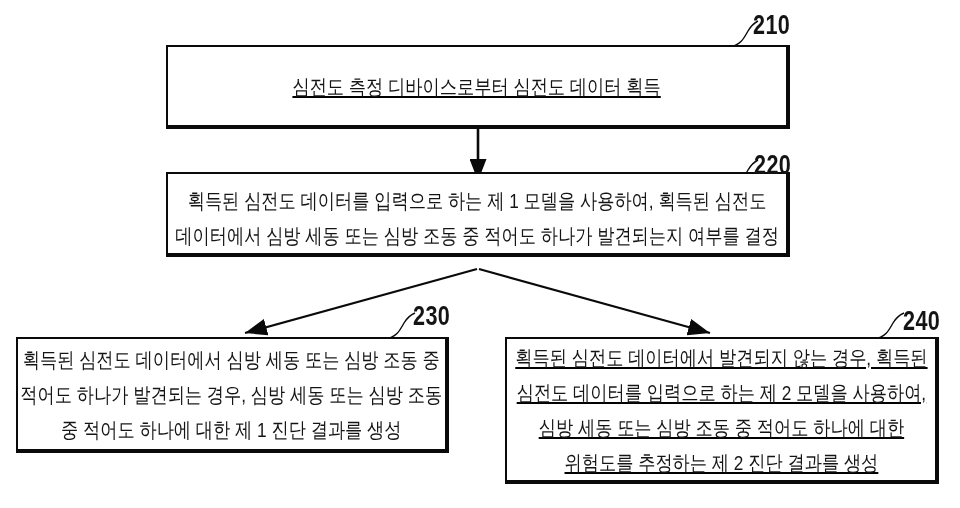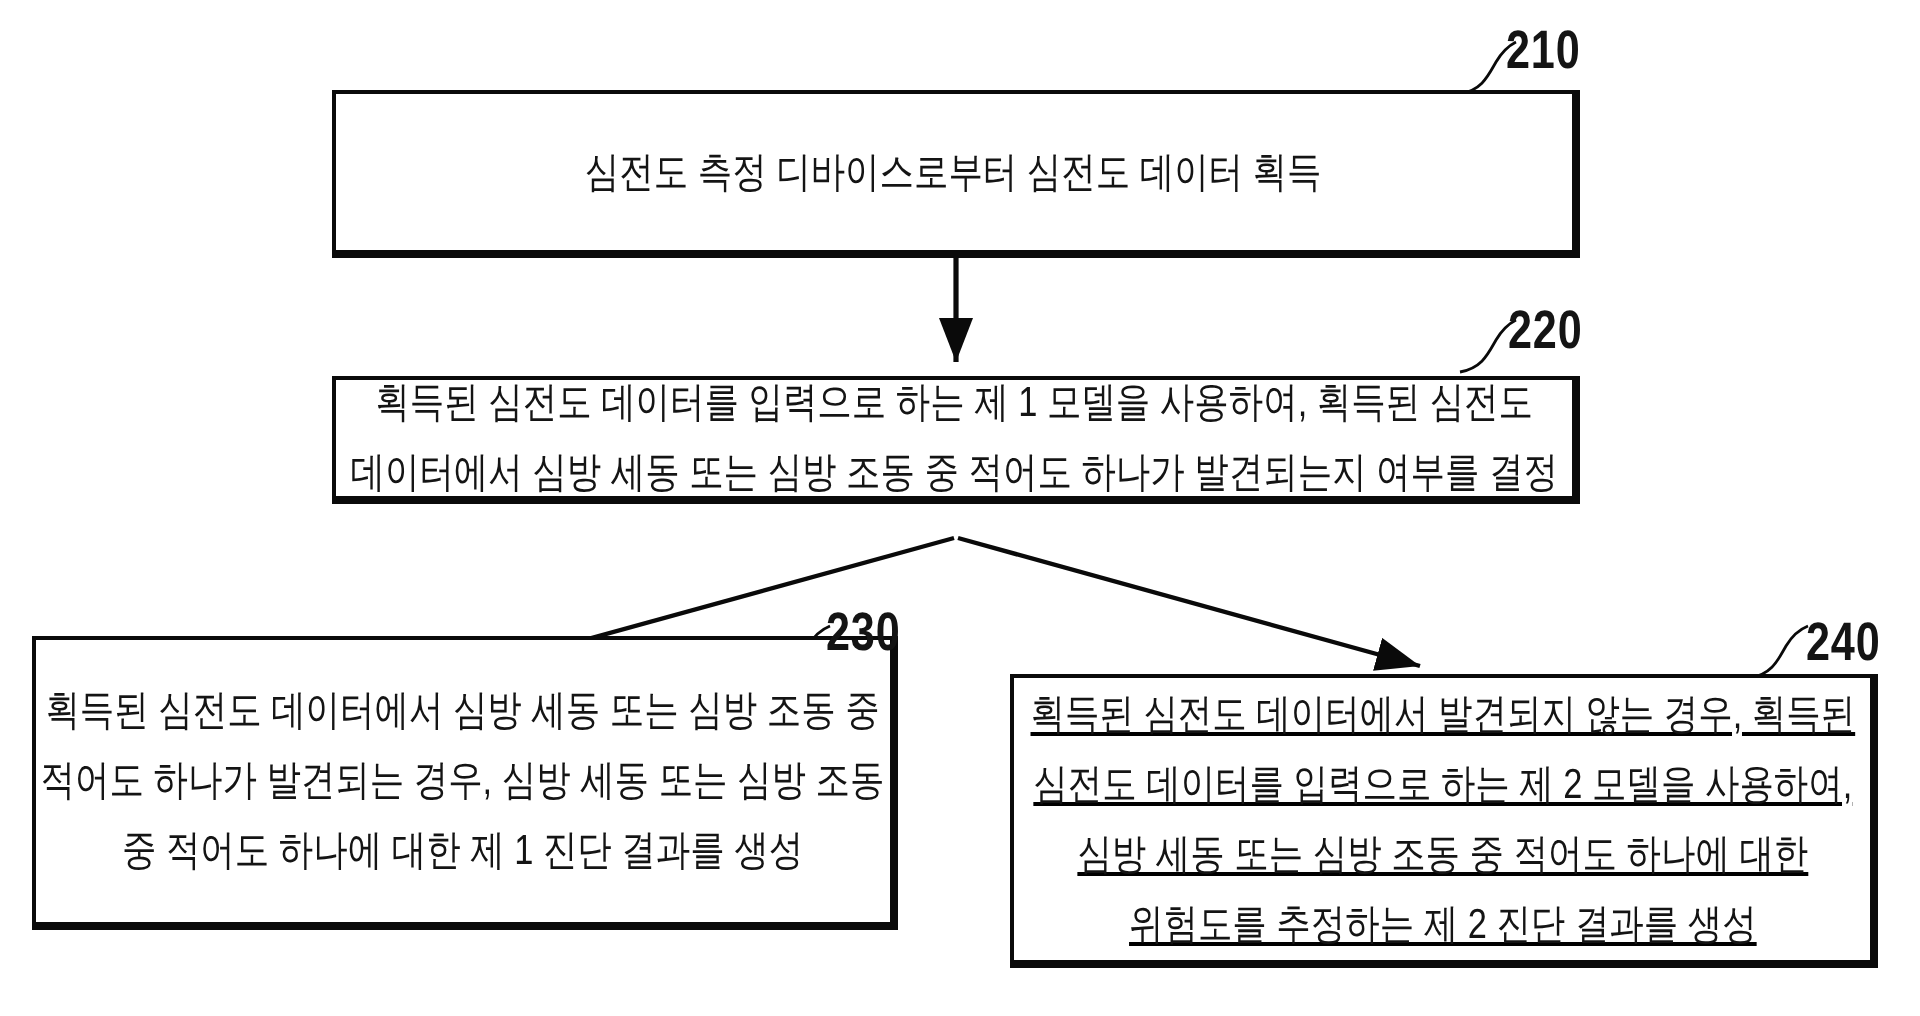--- a/index.html
+++ b/index.html
@@ -42,23 +42,23 @@
   .ref {
     position: absolute;
     font-size: 27px;
     line-height: 28px;
     font-weight: 600;
     color: #141414;
     transform: scaleX(0.8);
     transform-origin: left center;
     letter-spacing: 0.5px;
   }
-  #n210 { left: 166px; top: 45px;  width: 624px; height: 84px; }
-  #n220 { left: 166px; top: 188px; width: 624px; height: 64px; }
-  #n230 { left: 16px;  top: 318px; width: 433px; height: 147px; }
+  #n210 { left: 166px; top: 45px;  width: 624px; height: 84px; text-decoration: underline; }
+  #n220 { left: 166px; top: 172px; width: 624px; height: 85px; align-items: flex-end; }
+  #n230 { left: 16px;  top: 337px; width: 433px; height: 116px; }
   #n240 { left: 505px; top: 337px; width: 434px; height: 147px; text-decoration: underline; }
   #r210 { left: 753px; top: 11px; }
   #r220 { left: 754px; top: 151px; }
   #r230 { left: 413px; top: 302px; }
   #r240 { left: 903px; top: 307px; }
 </style>
 </head>
 <body>
 
 <div class="canvas">

